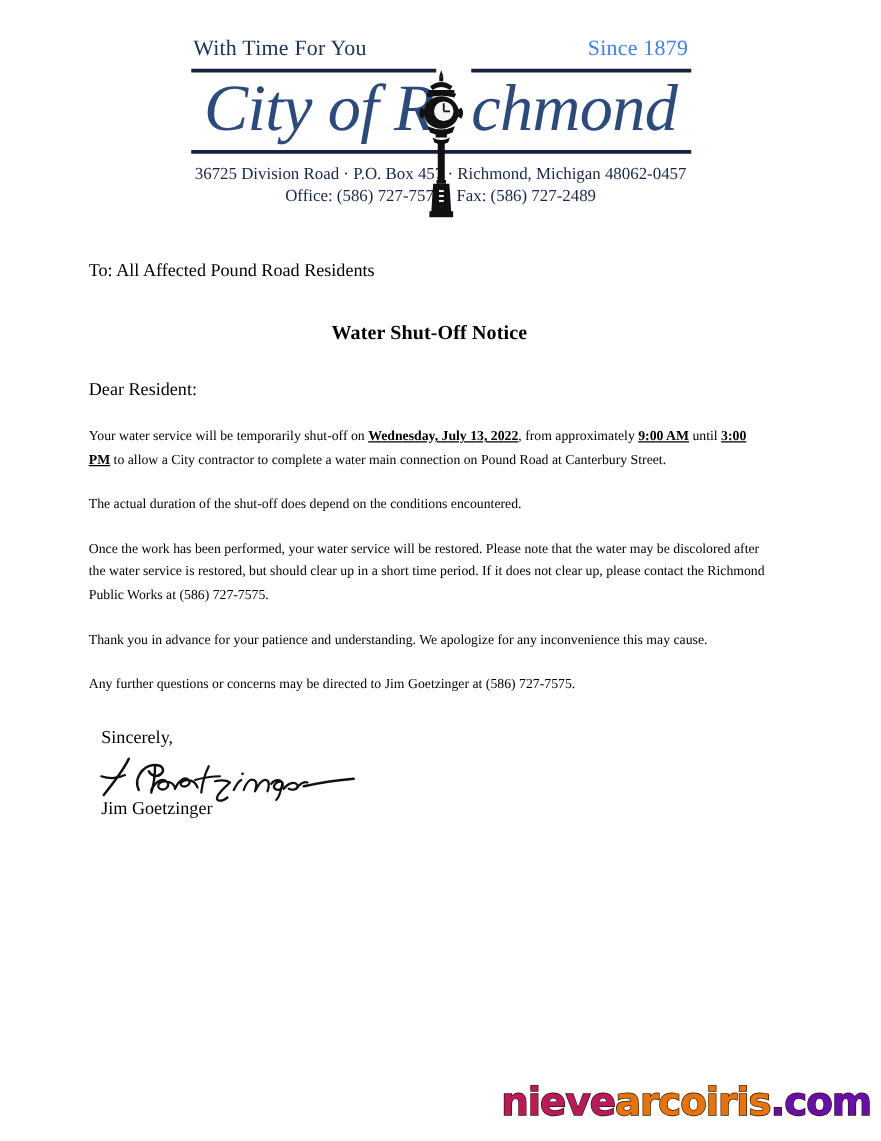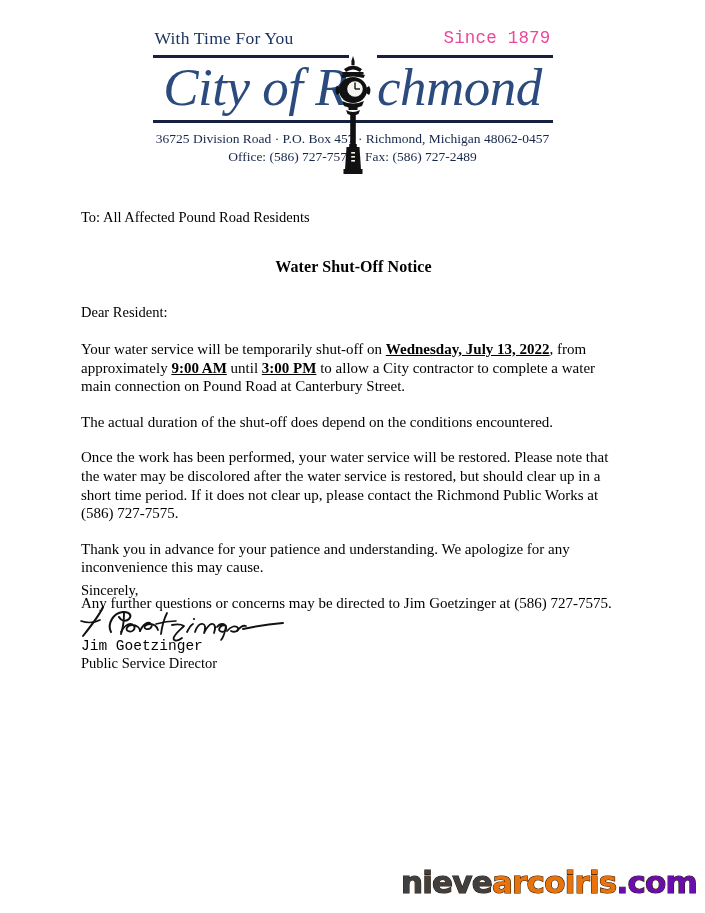--- a/index.html
+++ b/index.html
@@ -45,22 +45,22 @@
     font-size: 17.5px;
     color: #1d3461;
     font-family: "Liberation Serif", "DejaVu Serif", serif;
     letter-spacing: 0.2px;
   }
   .tagline-right {
     position: absolute;
     right: 2px;
     top: 0px;
     font-size: 17.5px;
-    color: #ec4899;
-    font-family: Liberation Mono, monospace;
+    color: #3b82f6;
+    font-family: Liberation Serif, serif;
     letter-spacing: 0.2px;
   }
   .rule-left {
     position: absolute;
     left: 0px;
     top: 27px;
     width: 196px;
     height: 3px;
     background: #16213f;
   }
@@ -122,21 +122,21 @@
   }
   .address-line {
     font-size: 13.5px;
     line-height: 18px;
     font-family: "Liberation Serif", "DejaVu Serif", serif;
   }
 
   
   .body-area {
     position: absolute;
-    left: 81px;
+    left: 71px;
     top: 208px;
     width: 545px;
   }
 
   .to-line {
     font-size: 14.5px;
     line-height: 19px;
     margin-bottom: 30px;
   }
 
@@ -149,21 +149,21 @@
     letter-spacing: 0.1px;
   }
 
   .salutation {
     font-size: 14.5px;
     line-height: 19px;
     margin-bottom: 18px;
   }
 
   .para {
-    font-size: 15px;
+    font-size: 11px;
     line-height: 18.6px;
     margin-bottom: 17px;
     text-align: left;
   }
 
   .bu {
     font-weight: bold;
     text-decoration: underline;
   }
 
@@ -181,40 +181,39 @@
   .sig-graphic {
     height: 40px;
     width: 230px;
     margin-top: 2px;
     margin-left: -4px;
   }
   .sig-name {
     font-size: 14.5px;
     line-height: 17px;
     margin-top: -8px;
-    font-family: Liberation Mono, monospace;
   }
   .sig-title {
     font-size: 14.5px;
     line-height: 17px;
   }
 
   
   .watermark {
     position: absolute;
     right: 8px;
     bottom: 14px;
     font-family: "DejaVu Sans", "Liberation Sans", sans-serif;
     font-weight: bold;
     font-size: 31px;
     line-height: 34px;
     letter-spacing: -0.8px;
     white-space: nowrap;
   }
-  .wm-a { color: #404040; }
+  .wm-a { color: #be185d; }
   .wm-b { color: #e8720c; }
   .wm-c { color: #6a0dad; }
   .watermark span {
     -webkit-text-stroke: 1.1px #2a1500;
     paint-order: stroke fill;
   }
 </style>
 </head>
 <body>
 
@@ -326,18 +325,17 @@
         <path d="M149 24 C148 30 147 35 144 38" stroke-width="1.7"></path>
 
         <path d="M150 29 C154 24 159 23 161 26 C162 28.5 158 31 154 29" stroke-width="1.8"></path>
 
         <path d="M160 29 C163 25 166 23 169 24" stroke-width="1.8"></path>
         <path d="M166 27 C180 24 193 22 206 21" stroke-width="1.9"></path>
       </g>
     </svg>
 
     <div class="sig-name">Jim Goetzinger</div>
-    <div class="sig-title">Public Service Director</div>
   </div>
 
   <div class="watermark"><span class="wm-a">nieve</span><span class="wm-b">arcoiris</span><span class="wm-c">.com</span></div>
 
 </div>
 
 </body></html>

